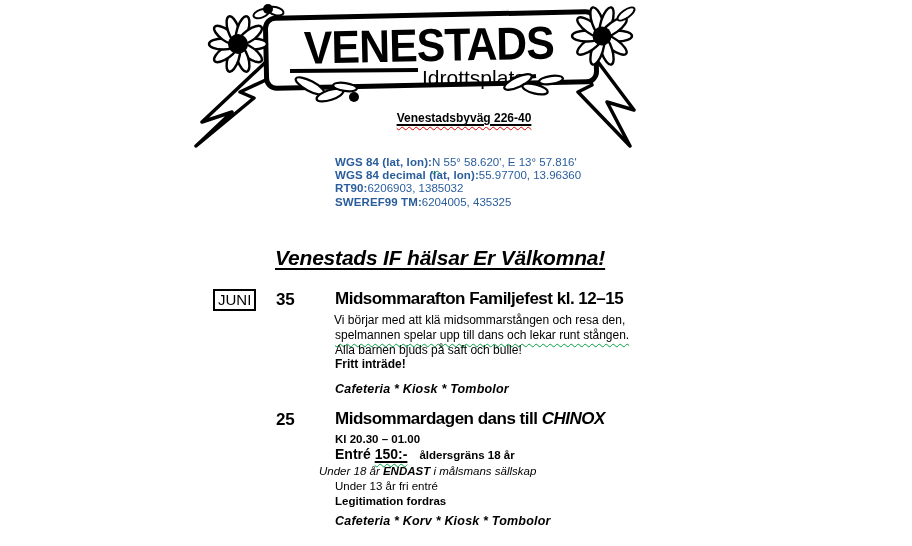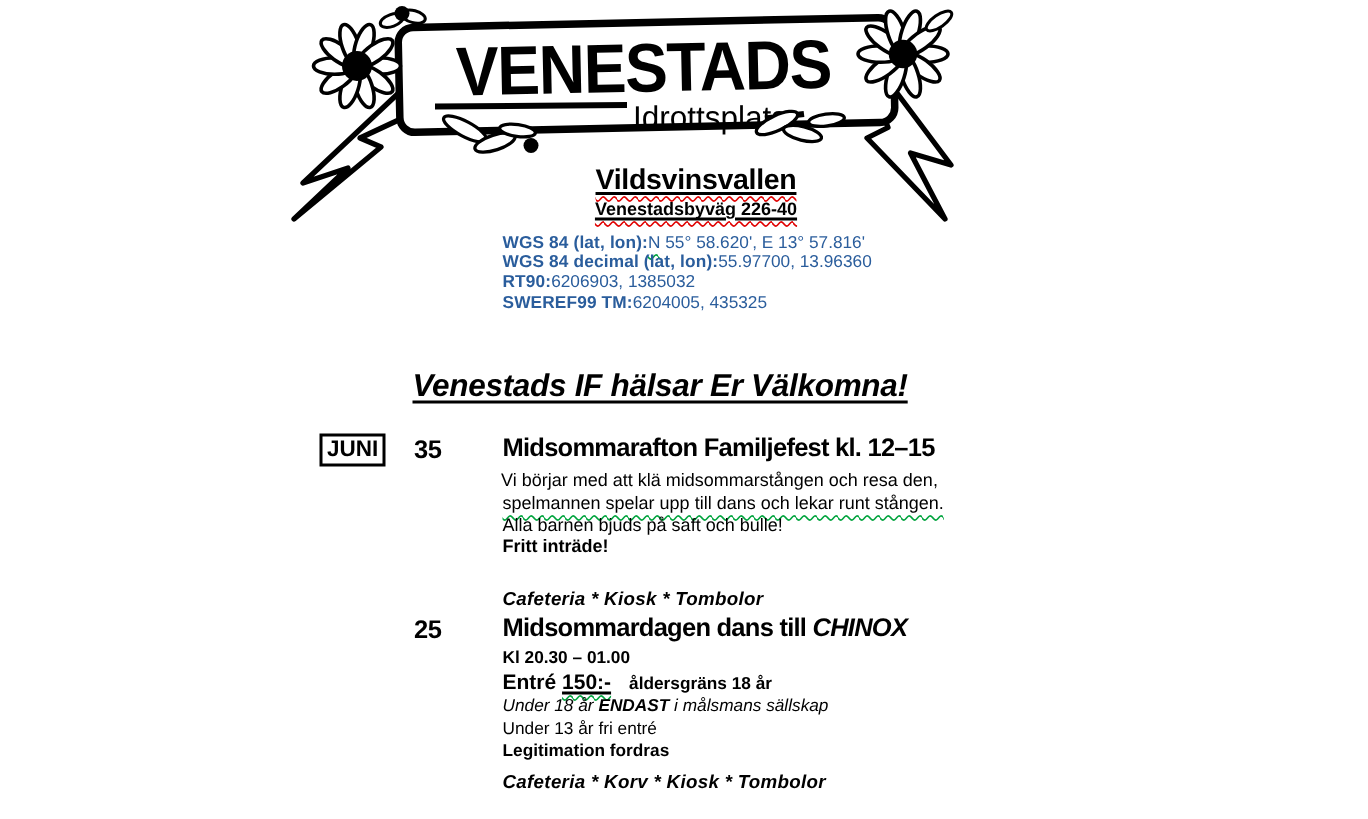--- a/index.html
+++ b/index.html
@@ -24,39 +24,39 @@
   
   .coords{left:335px;top:156px;font-size:11.5px;line-height:13.2px;color:#2a5d9c;}
   .coords b{letter-spacing:0.1px;}
 
   
   .headline{left:275px;top:246px;font-size:21px;font-weight:bold;font-style:italic;
             letter-spacing:-0.2px;}
 
   
   .month-box{left:213px;top:289px;border:2px solid #000;padding:0 3px 1px 3px;
-             font-size:15px;font-weight:bold;line-height:17px;}
+             font-size:15px;font-weight:normal;line-height:17px;}
   .day{font-size:17px;font-weight:bold;letter-spacing:-0.3px;}
   .day-24{left:276px;top:290px;}
   .day-25{left:276px;top:410px;}
   .evt-title{font-size:17px;font-weight:bold;letter-spacing:-0.5px;white-space:nowrap;}
   .evt-title-1{left:335px;top:289px;}
   .evt-title-2{left:335px;top:409px;}
   .body12{font-size:12px;line-height:14px;white-space:nowrap;}
   .d-line1{left:334px;top:313px;}
   .d-line2{left:335px;top:328px;}
   .d-line3{left:335px;top:343px;}
   .free-entry{left:335px;top:357px;font-size:12px;font-weight:bold;}
   .amenities{font-size:12.5px;font-weight:bold;font-style:italic;letter-spacing:0.2px;white-space:nowrap;}
-  .amen-1{left:335px;top:382px;margin-top:10px;}
+  .amen-1{left:335px;top:382px;}
   .amen-2{left:335px;top:514px;}
   .evt-time{left:335px;top:433px;font-size:11.5px;font-weight:bold;}
   .entre-row{left:335px;top:446px;font-size:14px;font-weight:bold;white-space:nowrap;}
   .age-limit{font-size:11.5px;margin-left:12px;}
-  .under18{left:335px;top:465px;font-size:11.5px;font-style:italic;white-space:nowrap;}
+  .under18{left:319px;top:465px;font-size:11.5px;font-style:italic;white-space:nowrap;}
   .under18 b{font-weight:bold;}
   .under15{left:335px;top:480px;font-size:11.5px;}
   .legit{left:335px;top:495px;font-size:11.5px;font-weight:bold;}
   .band-name{font-style:italic;}
 </style>
 </head>
 <body>
 
 <div class="page">
 
@@ -123,23 +123,20 @@
       <circle cx="172" cy="97" r="5" fill="#000" stroke="none"></circle>
     </g>
     <g fill="#ffffff" stroke="#000" stroke-width="2.2">
       <ellipse cx="336" cy="82" rx="15" ry="5" transform="rotate(-25 336 82)"></ellipse>
       <ellipse cx="353" cy="89" rx="13" ry="4.5" transform="rotate(14 353 89)"></ellipse>
       <ellipse cx="369" cy="80" rx="12" ry="4" transform="rotate(-8 369 80)"></ellipse>
     </g>
   </svg>
 
   <div class="abs venue">
-    <div class="venue-name">
-      <span class="solid-u"><span class="wavy-red">Vildsvinsvallen</span></span>
-    </div>
     <div class="venue-addr">
       <span class="solid-u"><span class="wavy-red">Venestadsbyväg 226-40</span></span>
     </div>
   </div>
 
   <div class="abs coords">
     <div>
       <b>WGS 84 (lat, lon):</b><span class="wavy-green">N</span><span> 55°  58.620',  E 13°  57.816'</span>
     </div>
     <div>

